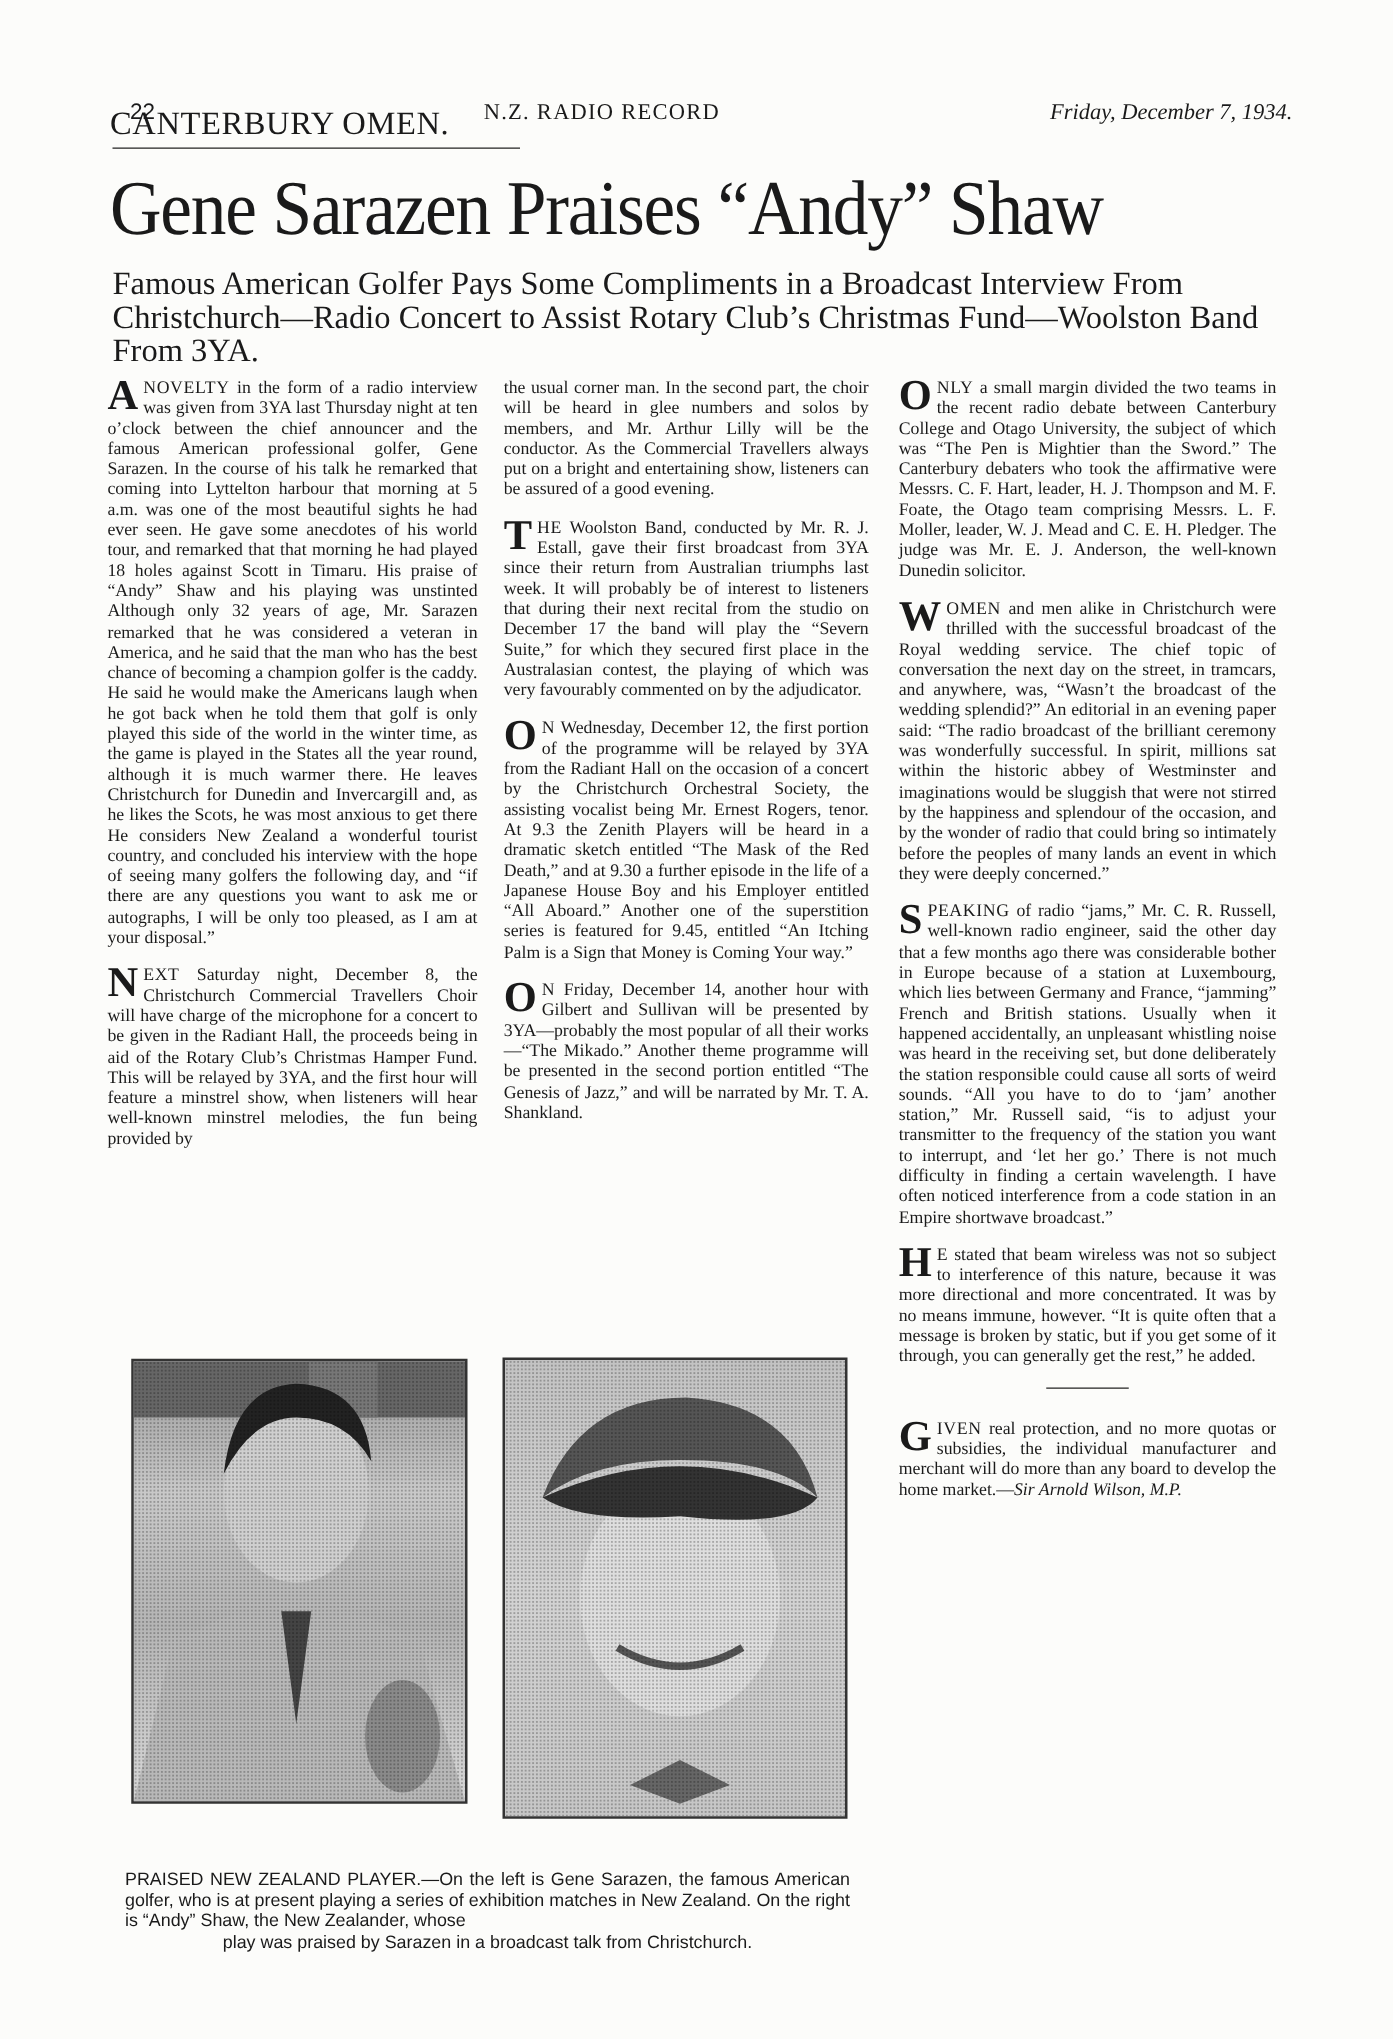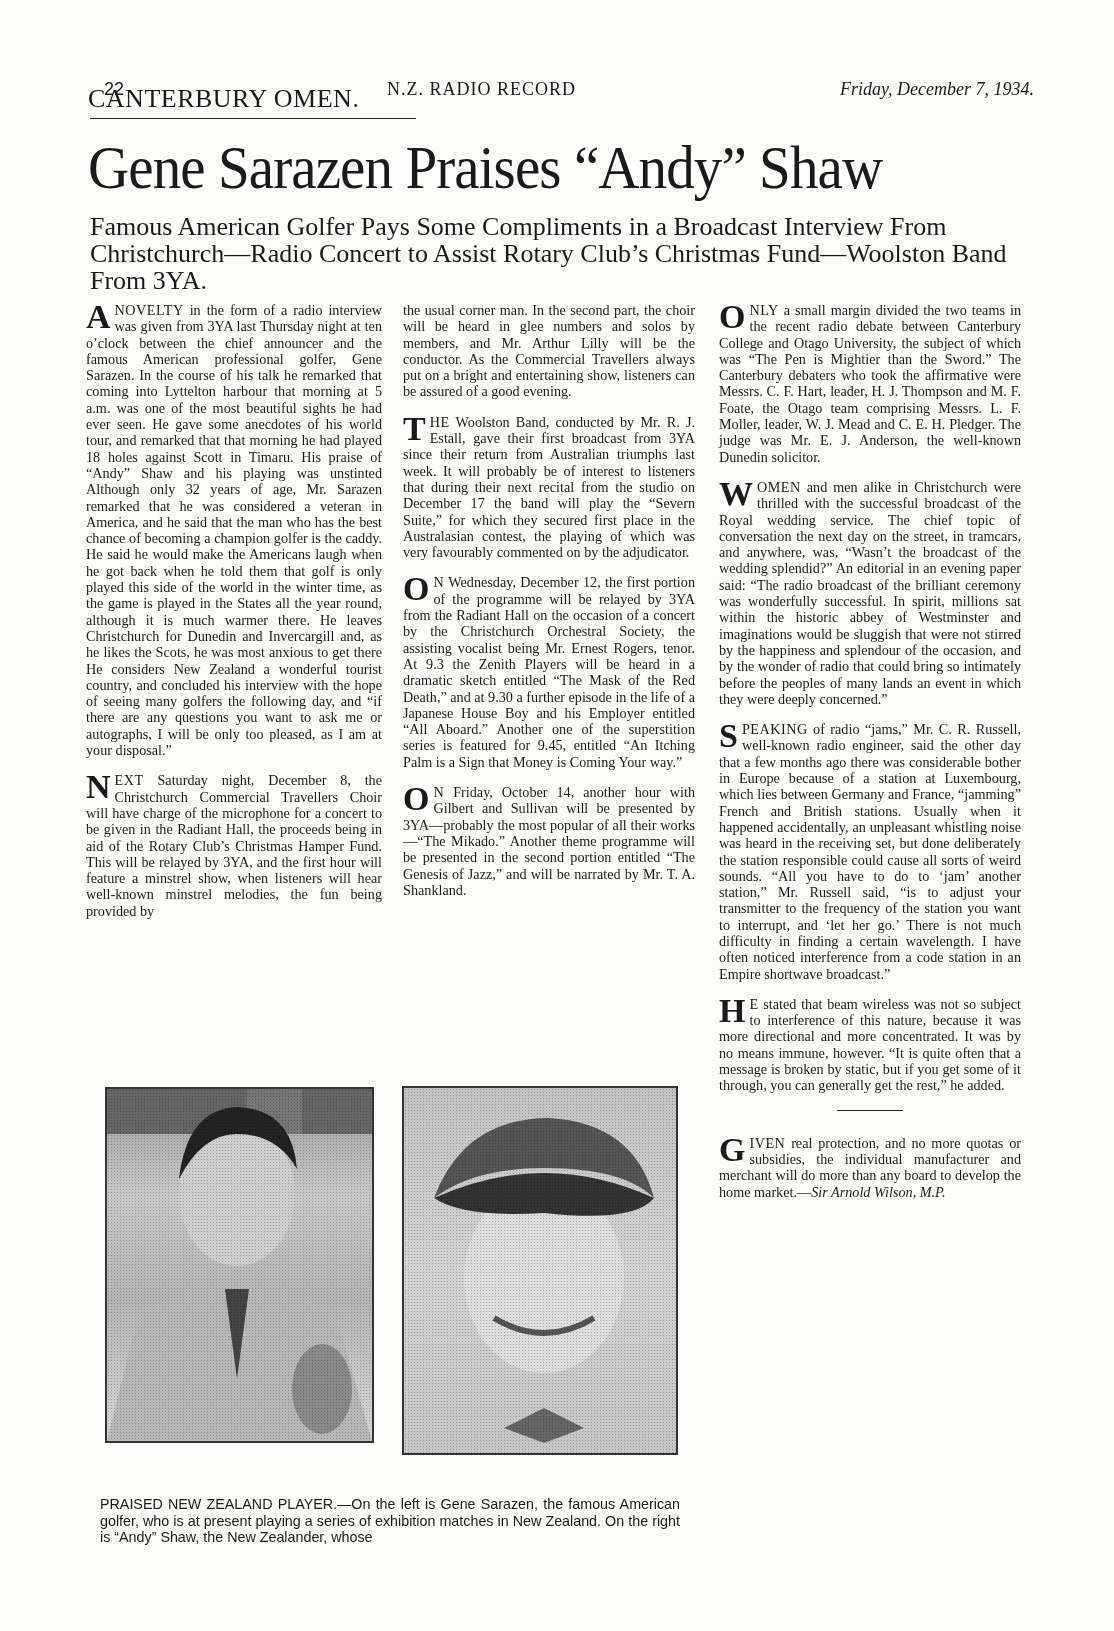--- a/index.html
+++ b/index.html
@@ -56,21 +56,21 @@
   <p>
     <span>the usual corner man. In the second part, the choir will be heard in glee numbers and solos by members, and Mr. Arthur Lilly will be the conductor. As the Commercial Travellers always put on a bright and entertaining show, listeners can be assured of a good evening.</span>
   </p>
   <p>
     <span class="drop">T</span><span class="lead">HE</span><span> Woolston Band, conducted by Mr. R. J. Estall, gave their first broadcast from 3YA since their return from Australian triumphs last week. It will probably be of interest to listeners that during their next recital from the studio on December 17 the band will play the “Severn Suite,” for which they secured first place in the Australasian contest, the playing of which was very favourably commented on by the adjudicator.</span>
   </p>
   <p>
     <span class="drop">O</span><span class="lead">N</span><span> Wednesday, December 12, the first portion of the programme will be relayed by 3YA from the Radiant Hall on the occasion of a concert by the Christchurch Orchestral Society, the assisting vocalist being Mr. Ernest Rogers, tenor. At 9.3 the Zenith Players will be heard in a dramatic sketch entitled “The Mask of the Red Death,” and at 9.30 a further episode in the life of a Japanese House Boy and his Employer entitled “All Aboard.” Another one of the superstition series is featured for 9.45, entitled “An Itching Palm is a Sign that Money is Coming Your way.”</span>
   </p>
   <p>
-    <span class="drop">O</span><span class="lead">N</span><span> Friday, October 14, another hour with Gilbert and Sullivan will be presented by 3YA—probably the most popular of all their works—“The Mikado.” Another theme programme will be presented in the second portion entitled “The Genesis of Jazz,” and will be narrated by Mr. T. A. Shankland.</span>
+    <span class="drop">O</span><span class="lead">N</span><span> Friday, December 14, another hour with Gilbert and Sullivan will be presented by 3YA—probably the most popular of all their works—“The Mikado.” Another theme programme will be presented in the second portion entitled “The Genesis of Jazz,” and will be narrated by Mr. T. A. Shankland.</span>
   </p>
 </div>
 
 <div class="col col3">
   <p>
     <span class="drop">O</span><span class="lead">NLY</span><span> a small margin divided the two teams in the recent radio debate between Canterbury College and Otago University, the subject of which was “The Pen is Mightier than the Sword.” The Canterbury debaters who took the affirmative were Messrs. C. F. Hart, leader, H. J. Thompson and M. F. Foate, the Otago team comprising Messrs. L. F. Moller, leader, W. J. Mead and C. E. H. Pledger. The judge was Mr. E. J. Anderson, the well-known Dunedin solicitor.</span>
   </p>
   <p>
     <span class="drop">W</span><span class="lead">OMEN</span><span> and men alike in Christchurch were thrilled with the successful broadcast of the Royal wedding service. The chief topic of conversation the next day on the street, in tramcars, and anywhere, was, “Wasn’t the broadcast of the wedding splendid?” An editorial in an evening paper said: “The radio broadcast of the brilliant ceremony was wonderfully successful. In spirit, millions sat within the historic abbey of Westminster and imaginations would be sluggish that were not stirred by the happiness and splendour of the occasion, and by the wonder of radio that could bring so intimately before the peoples of many lands an event in which they were deeply concerned.”</span>
   </p>
@@ -104,13 +104,14 @@
     <path d="M30 110 Q60 30 145 30 Q230 35 250 110 Q220 80 140 80 Q70 80 30 110Z" fill="#555"></path>
     <path d="M30 110 Q140 60 250 110 Q230 135 140 125 Q60 130 30 110Z" fill="#333"></path>
     <path d="M90 230 Q140 260 190 230" stroke="#555" stroke-width="6" fill="none"></path>
     <path d="M100 340 L140 320 L180 340 L140 355Z" fill="#666"></path>
   </svg>
   <div class="dots"></div>
 </div>
 
 <div class="caption">
   <span>PRAISED NEW ZEALAND PLAYER.</span><span>—On the left is Gene Sarazen, the famous American golfer, who is at present playing a series of exhibition matches in New Zealand. On the right is “Andy” Shaw, the New Zealander, whose</span>
+  <span class="last">play was praised by Sarazen in a broadcast talk from Christchurch.</span>
 </div>
 
 </body></html>

